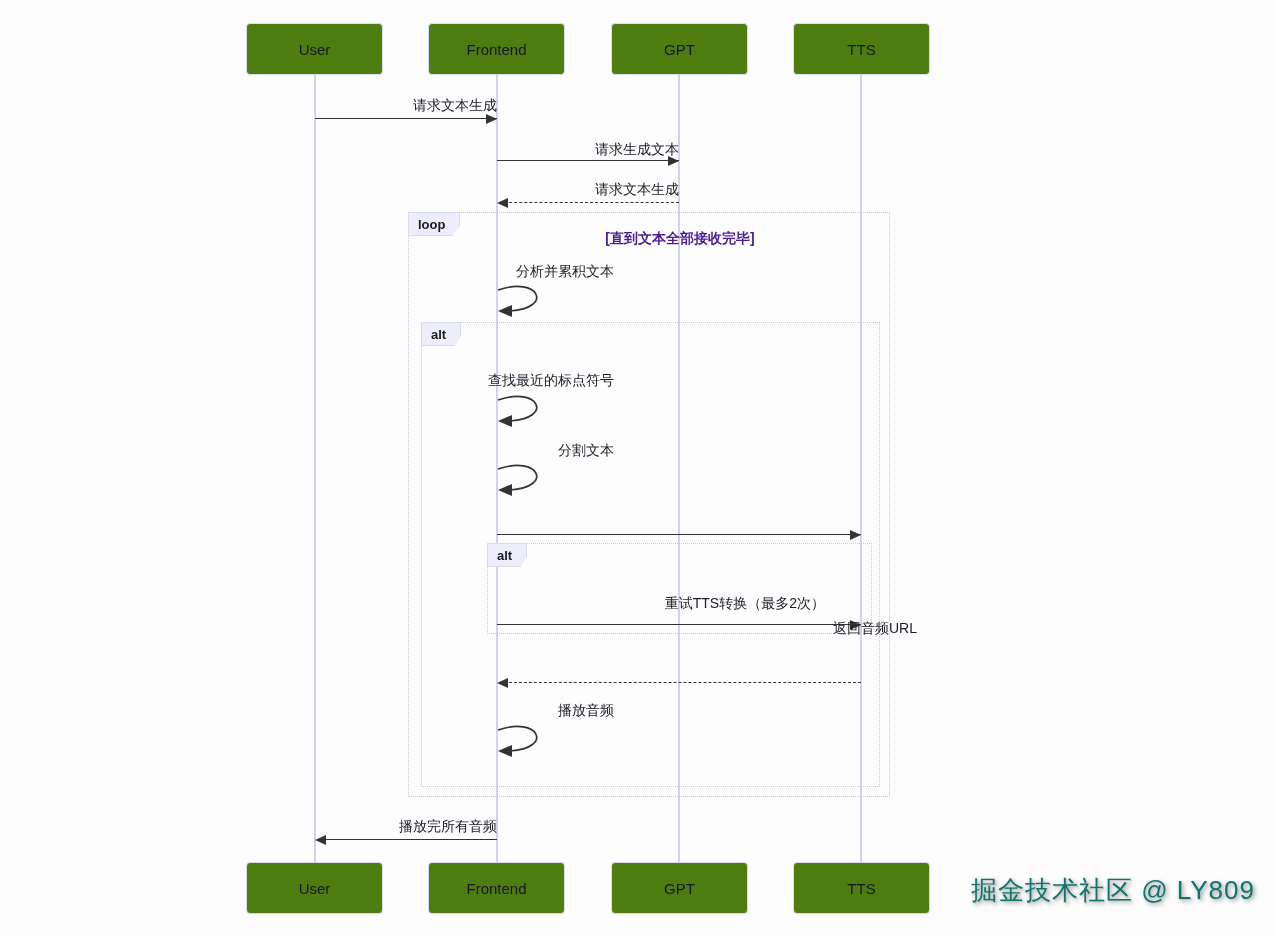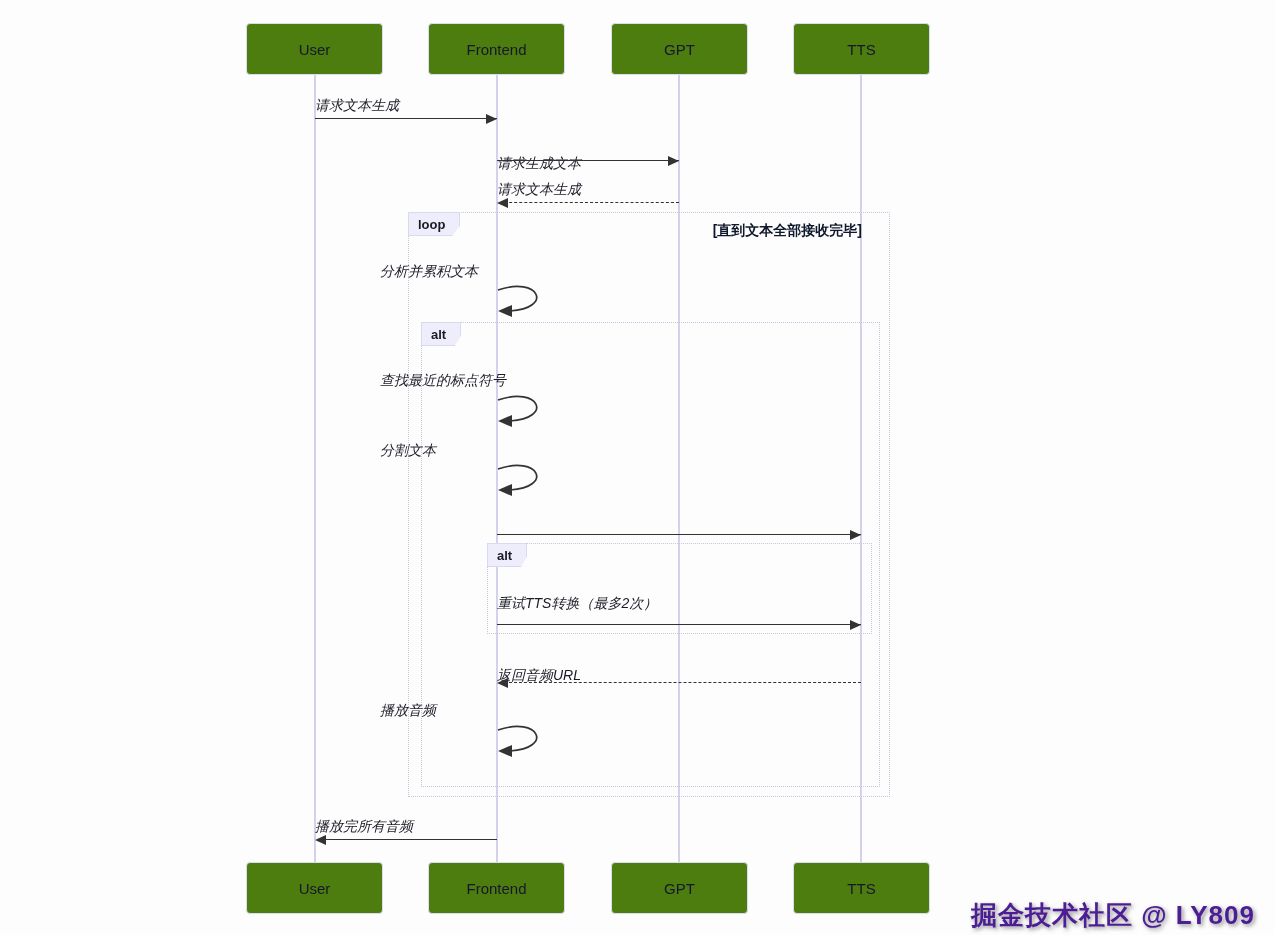--- a/index.html
+++ b/index.html
@@ -5,38 +5,38 @@
   * { margin:0; padding:0; box-sizing:border-box; }
   html,body { width:1275px; height:935px; background:#fdfdfe; font-family:"Liberation Sans","DejaVu Sans",sans-serif; overflow:hidden; }
   #stage { position:relative; width:1275px; height:935px; }
 
   .lifeline { position:absolute; width:2px; top:75px; height:787px; background:#d2d2ec; }
 
   .actor { position:absolute; width:137px; height:52px; background:#4d7c0f; border:1px solid #dcdcf0;
            border-radius:4px; display:flex; align-items:center; justify-content:center;
            font-size:15px; color:#17172b; }
 
-  .msg-label { position:absolute; height:18px; line-height:18px; font-size:14px; color:#1b1b26; text-align:left;font-style:italic; }
+  .msg-label { position:absolute; height:18px; line-height:18px; font-size:14px; color:#1b1b26; text-align:right; }
   .msg-line  { position:absolute; height:0; border-top:1.7px solid #333; }
   .msg-line.dashed { border-top:1.7px dashed #333; }
   .arr { position:absolute; width:0; height:0; border-top:5px solid transparent; border-bottom:5px solid transparent; }
   .arr.right { border-left:11px solid #333; }
   .arr.left  { border-right:11px solid #333; }
 
   .selfloop { position:absolute; }
 
   .fragment { position:absolute; border:1.5px dotted #c7c7e0; }
   .frag-tag { position:absolute; left:-1px; top:-1px; height:24px; line-height:23px; padding:0 14px 0 9px;
               background:#ededfb; border:1px solid #d9d9ef; font-size:13px; font-weight:600; color:#1b1b26;
               clip-path:polygon(0 0,100% 0,100% 55%,84% 100%,0 100%); }
-  .frag-cond { position:absolute; top:8px; height:18px; line-height:18px; font-size:14px; font-weight:700;
-               color:#0f172a; text-align:right; width:364px; }
+  .frag-cond { position:absolute; top:16px; height:18px; line-height:18px; font-size:14px; font-weight:700;
+               color:#4c1d95; text-align:center; width:364px; }
 
-  .watermark { position:absolute; right:20px; bottom:2px; font-size:26px; font-weight:700; letter-spacing:1px;
-               color:#4c1d95; text-shadow:1px 1px 0 #c9c9c9, 2px 2px 4px rgba(90,90,90,.65); }
+  .watermark { position:absolute; right:20px; bottom:27px; font-size:26px; font-weight:400; letter-spacing:1px;
+               color:#0f766e; text-shadow:1px 1px 0 #c9c9c9, 2px 2px 4px rgba(90,90,90,.65); }
 </style>
 </head>
 <body>
 
 <div id="stage">
 
   <div class="lifeline" style="left:313.5px"></div>
   <div class="lifeline" style="left:495.5px"></div>
   <div class="lifeline" style="left:678px"></div>
   <div class="lifeline" style="left:860px"></div>
@@ -49,21 +49,21 @@
     <div class="frag-tag">alt</div>
   </div>
   <div class="fragment" style="left:487px; top:543px; width:385px; height:91px">
     <div class="frag-tag">alt</div>
   </div>
 
   <div class="msg-label" style="left:315px; top:96px; width:182px">请求文本生成</div>
   <div class="msg-line" style="left:315px; top:118px; width:182px"></div>
   <div class="arr right" style="left:486px; top:114px"></div>
 
-  <div class="msg-label" style="left:497px; top:154px; width:182px">请求生成文本</div>
+  <div class="msg-label" style="left:497px; top:140px; width:182px">请求生成文本</div>
   <div class="msg-line" style="left:497px; top:160px; width:182px"></div>
   <div class="arr right" style="left:668px; top:156px"></div>
 
   <div class="msg-label" style="left:497px; top:180px; width:182px">请求文本生成</div>
   <div class="msg-line dashed" style="left:499px; top:202px; width:180px"></div>
   <div class="arr left" style="left:497px; top:198px"></div>
 
   <div class="msg-label" style="left:380px; top:262px; width:234px">分析并累积文本</div>
   <svg class="selfloop" style="left:497px; top:283px" width="58" height="36" viewBox="0 0 58 36">
     <path d="M1,7 C42,-7 57,25 13,28" fill="none" stroke="#333" stroke-width="1.7"></path>
@@ -82,21 +82,21 @@
     <polygon points="15,22 15,34 1,28" fill="#333"></polygon>
   </svg>
 
   <div class="msg-line" style="left:497px; top:534px; width:364px"></div>
   <div class="arr right" style="left:850px; top:530px"></div>
 
   <div class="msg-label" style="left:497px; top:594px; width:328px">重试TTS转换（最多2次）</div>
   <div class="msg-line" style="left:497px; top:624px; width:364px"></div>
   <div class="arr right" style="left:850px; top:620px"></div>
 
-  <div class="msg-label" style="left:497px; top:666px; width:420px">返回音频URL</div>
+  <div class="msg-label" style="left:497px; top:619px; width:420px">返回音频URL</div>
   <div class="msg-line dashed" style="left:499px; top:682px; width:362px"></div>
   <div class="arr left" style="left:497px; top:678px"></div>
 
   <div class="msg-label" style="left:380px; top:701px; width:234px">播放音频</div>
   <svg class="selfloop" style="left:497px; top:723px" width="58" height="36" viewBox="0 0 58 36">
     <path d="M1,7 C42,-7 57,25 13,28" fill="none" stroke="#333" stroke-width="1.7"></path>
     <polygon points="15,22 15,34 1,28" fill="#333"></polygon>
   </svg>
 
   <div class="msg-label" style="left:315px; top:817px; width:182px">播放完所有音频</div>

